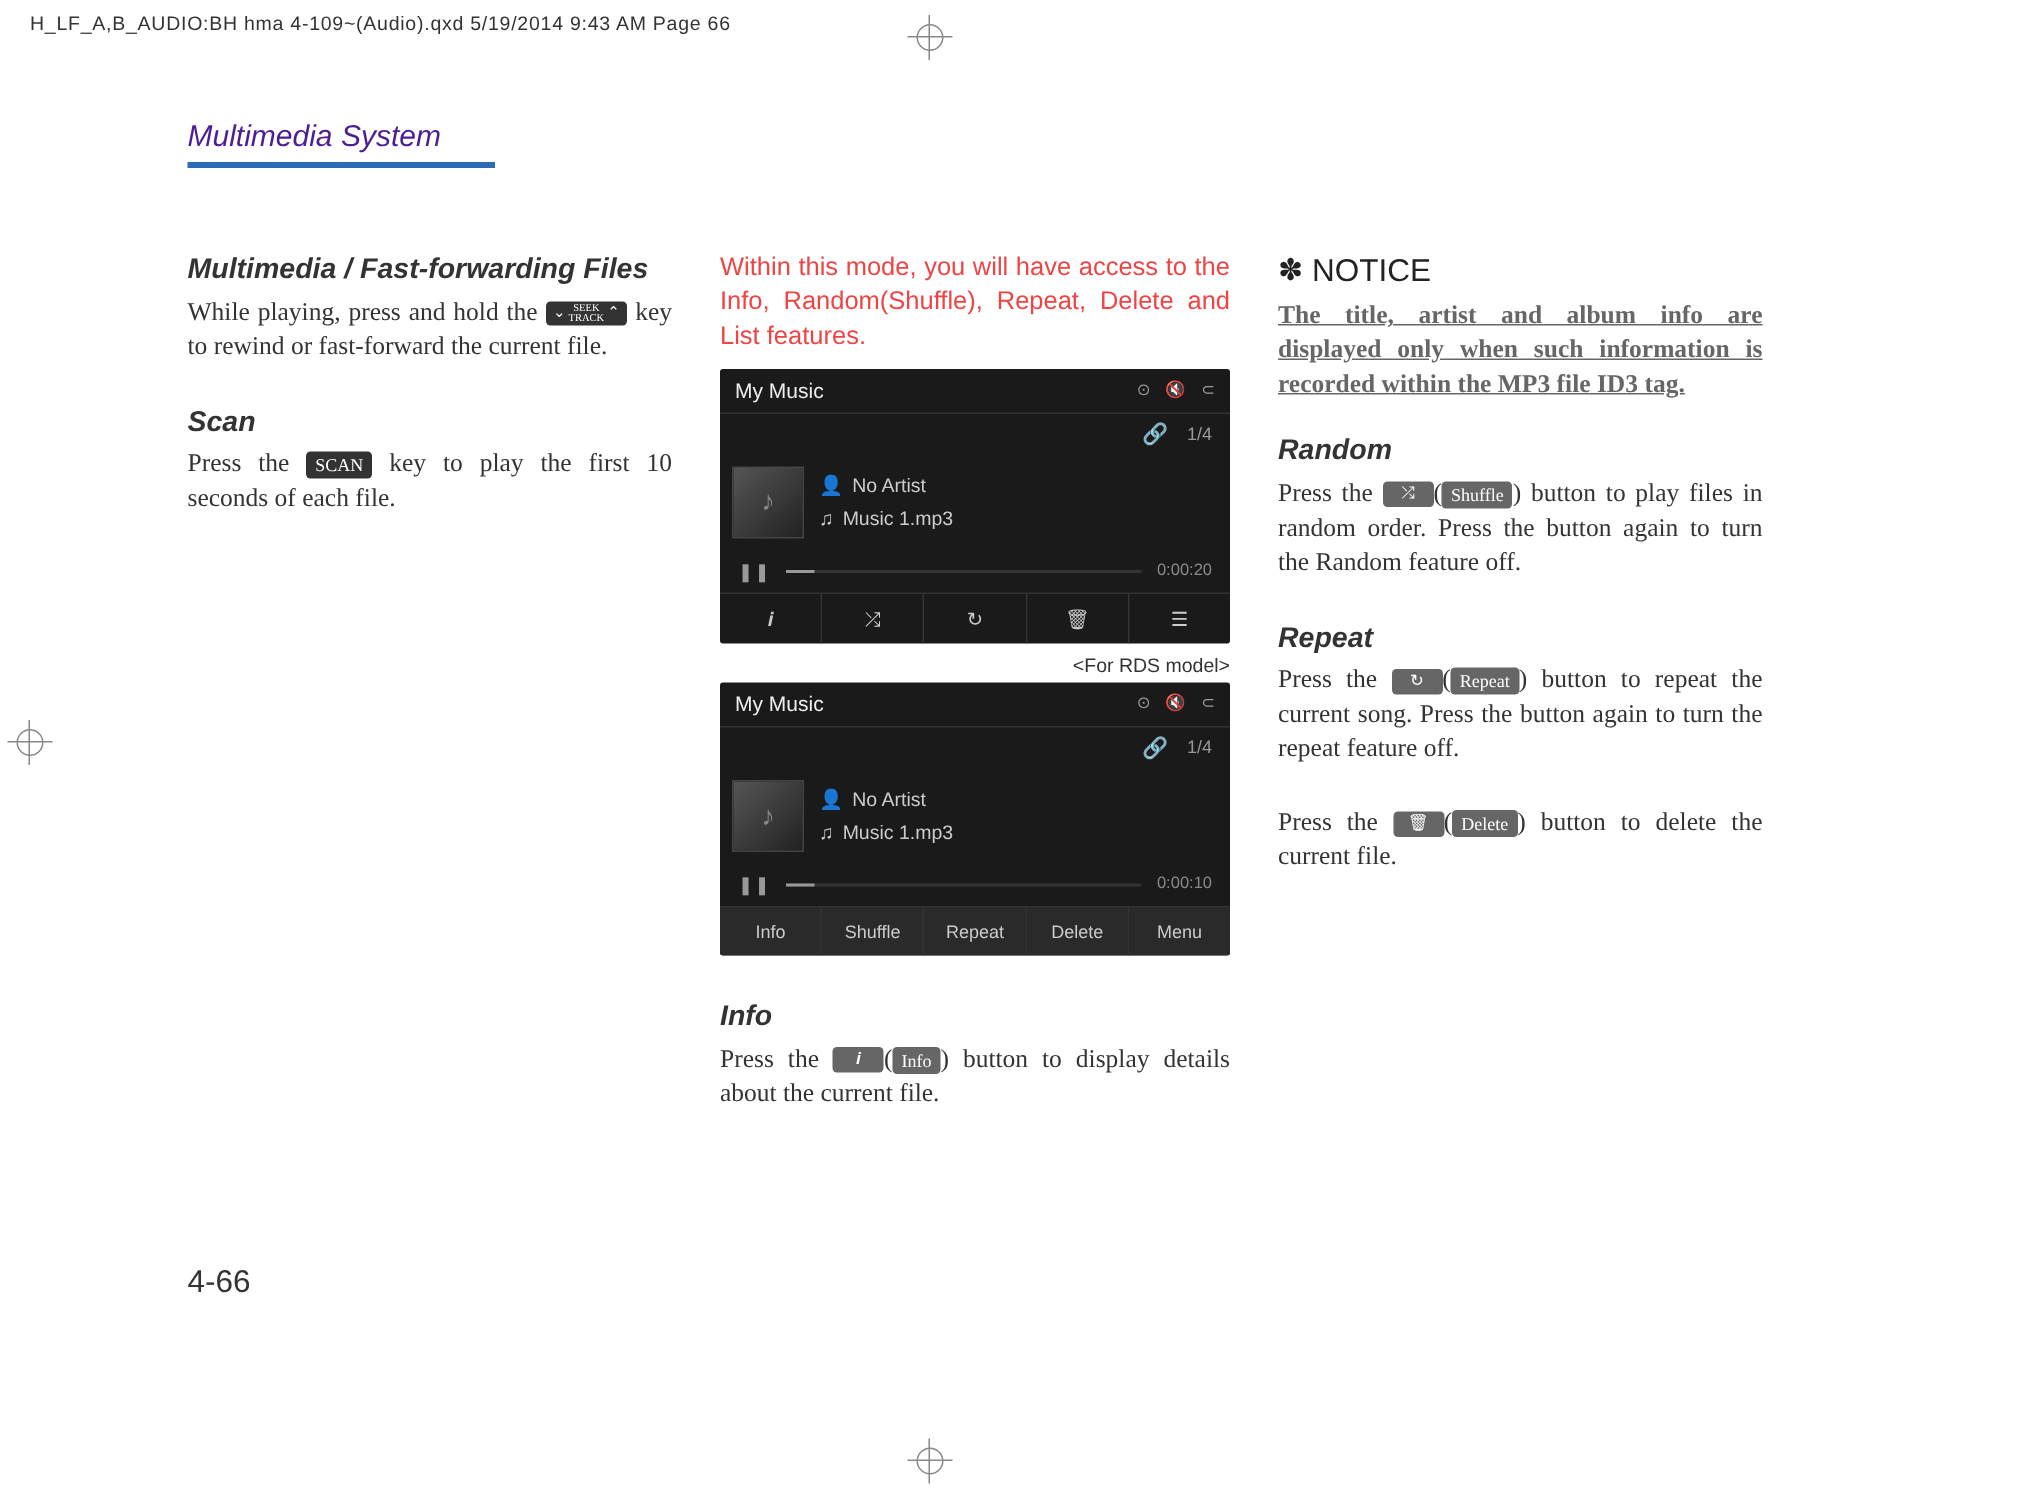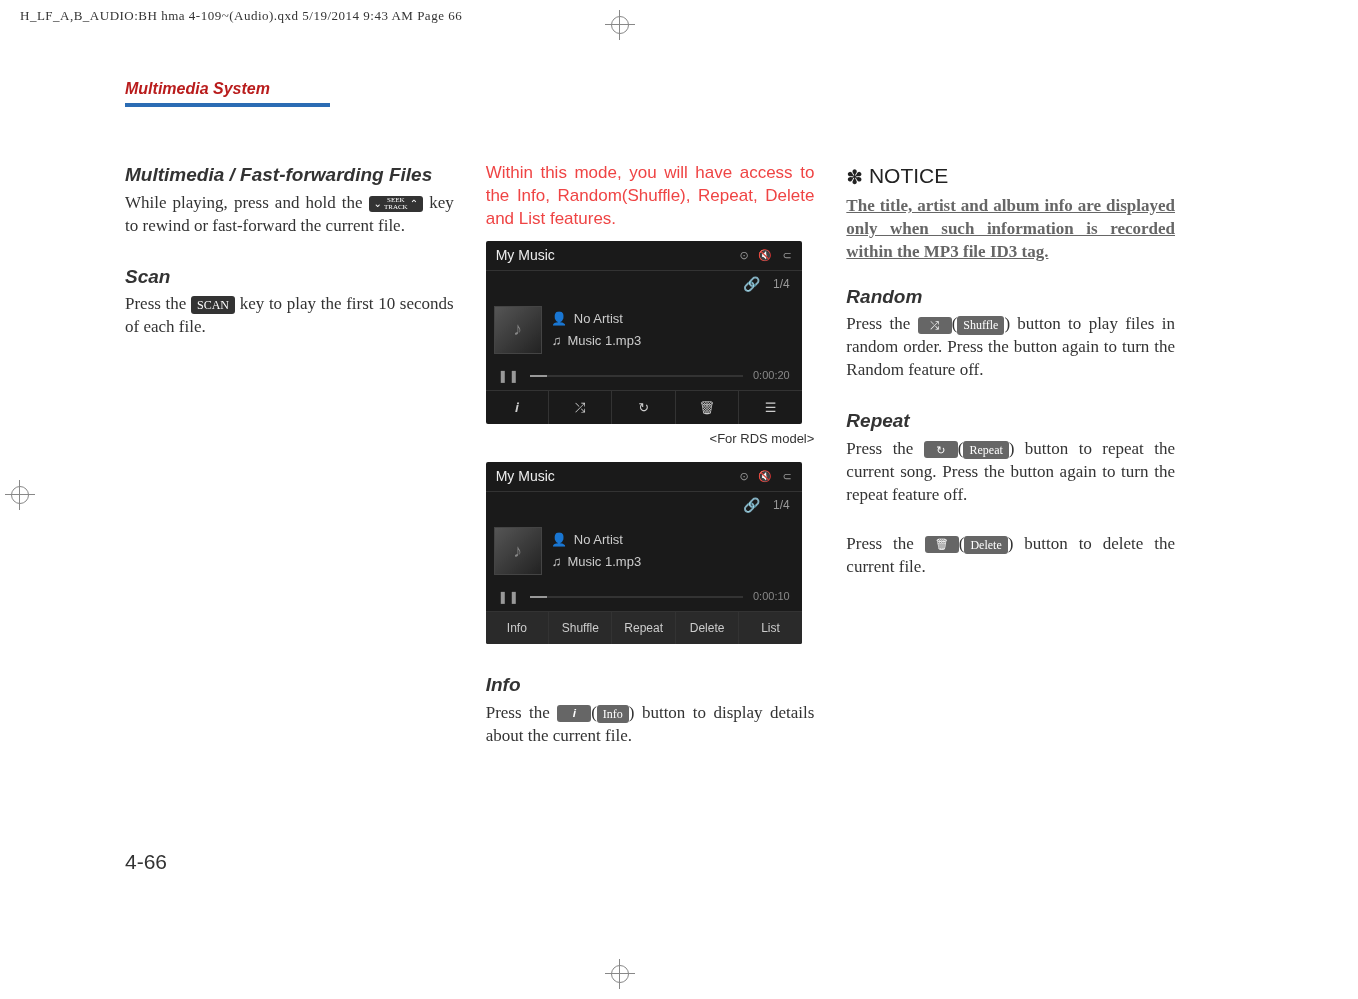--- a/index.html
+++ b/index.html
@@ -9,21 +9,21 @@
       width: 1358px;
       height: 999px;
       position: relative;
       color: #000;
     }
     .header-print-info {
       position: absolute;
       top: 8px;
       left: 20px;
       font-size: 13px;
-      font-family: Liberation Serif, serif;
+      font-family: Liberation Sans, sans-serif;
       color: #333;
       letter-spacing: 0.5px;
     }
     .crosshair-top {
       position: absolute;
       top: 10px;
       left: 605px;
       width: 30px;
       height: 30px;
     }
@@ -66,24 +66,24 @@
       height: 30px;
       background: #888;
     }
     .page {
       position: absolute;
       top: 80px;
       left: 125px;
       width: 1050px;
     }
     .section-title {
-      color: #b91c1c;
+      color: #4c1d95;
       font-style: italic;
-      font-size: 16px;
-      font-weight: bold;
+      font-size: 20px;
+      font-weight: normal;
       margin-bottom: 5px;
       font-family: Arial, sans-serif;
     }
     .section-title-underline {
       height: 4px;
       background: #2b6cb4;
       width: 205px;
       margin-bottom: 55px;
     }
     .columns {
@@ -179,21 +179,21 @@
       color: #666;
       margin-bottom: 20px;
       text-align: justify;
       font-size: 17px;
       text-decoration: underline;
     }
     .screenshot {
       background: #1a1a1a;
       color: #ccc;
       border-radius: 2px;
-      width: 316px;
+      width: 340px;
       margin-bottom: 6px;
       overflow: hidden;
       font-size: 12px;
     }
     .scr-header {
       display: flex;
       justify-content: space-between;
       align-items: center;
       padding: 5px 10px;
       border-bottom: 1px solid #333;
@@ -290,21 +290,21 @@
       border-right: 1px solid #333;
       font-size: 12px;
       color: #ccc;
       background: #2a2a2a;
     }
     .scr-btn-text:last-child { border-right: none; }
     .caption {
       font-size: 13px;
       text-align: right;
       color: #333;
-      margin-bottom: 14px;
+      margin-bottom: 2px;
     }
     .page-number {
       position: absolute;
       bottom: -100px;
       left: 0;
       font-size: 21px;
       color: #333;
     }
   </style>
 </head>
@@ -430,21 +430,21 @@
         <div class="scr-progress">
           <span class="scr-pause">❚❚</span>
           <div class="scr-progress-bar"></div>
           <span class="scr-time">0:00:10</span>
         </div>
         <div class="scr-footer">
           <div class="scr-btn-text">Info</div>
           <div class="scr-btn-text">Shuffle</div>
           <div class="scr-btn-text">Repeat</div>
           <div class="scr-btn-text">Delete</div>
-          <div class="scr-btn-text">List</div>
+          <div class="scr-btn-text">Menu</div>
         </div>
       </div>
       <div style="height:22px"></div>
 
       <div class="subheading">Info</div>
       <div class="para">
         <span>Press the </span>
         <span class="icon-box">𝒊</span>(<span class="label-box">Info</span><span>) button to display details about the current file.</span>
       </div>
     </div>

